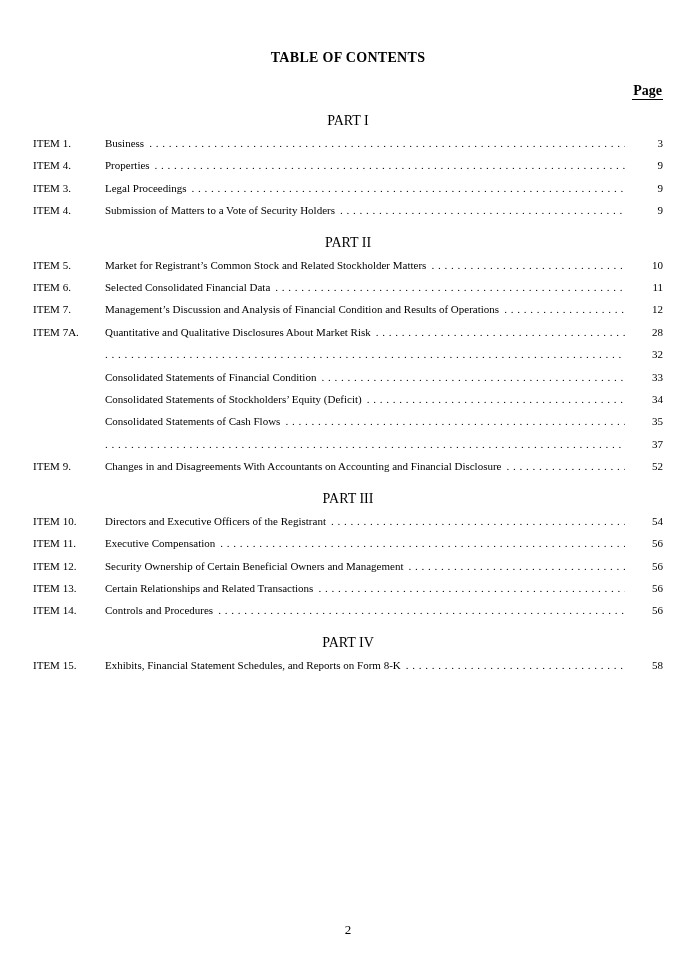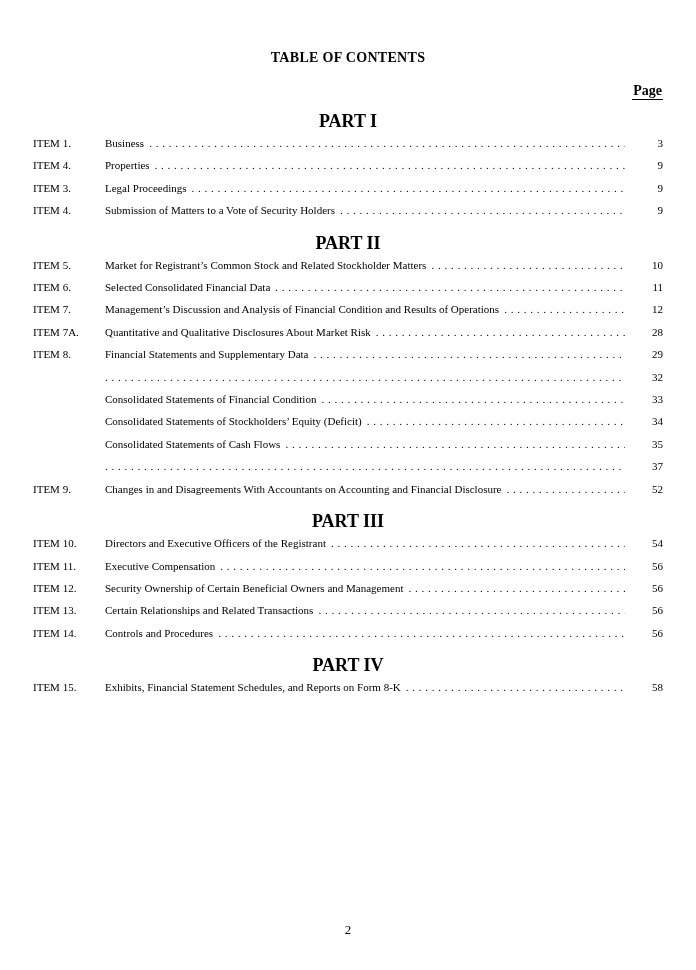--- a/index.html
+++ b/index.html
@@ -33,22 +33,22 @@
   }
   .page-label {
     display: inline-block;
     font-weight: bold;
     font-size: 14px;
     border-bottom: 1.5px solid #000;
     padding: 0 1px 1px 1px;
   }
   .part-header {
     text-align: center;
-    font-weight: bold;
-    font-size: 18px;
+    font-weight: normal;
+    font-size: 14px;
     line-height: 22px;
     margin-top: 10px;
   }
   .toc-row {
     display: flex;
     align-items: baseline;
     font-size: 11px;
     line-height: 22.4px;
     white-space: nowrap;
   }
@@ -140,26 +140,20 @@
         <span class="leader"></span>
         <span class="page-col">12</span>
       </div>
       <div class="toc-row">
         <span class="item-col">ITEM 7A.</span>
         <span class="title-col">Quantitative and Qualitative Disclosures About Market Risk</span>
         <span class="leader"></span>
         <span class="page-col">28</span>
       </div>
       <div class="toc-row">
-        <span class="item-col">ITEM 8.</span>
-        <span class="title-col">Financial Statements and Supplementary Data</span>
-        <span class="leader"></span>
-        <span class="page-col">29</span>
-      </div>
-      <div class="toc-row">
         <span class="item-col"></span>
         <span class="leader"></span>
         <span class="page-col">32</span>
       </div>
       <div class="toc-row">
         <span class="item-col"></span>
         <span class="title-col">Consolidated Statements of Financial Condition</span>
         <span class="leader"></span>
         <span class="page-col">33</span>
       </div>

